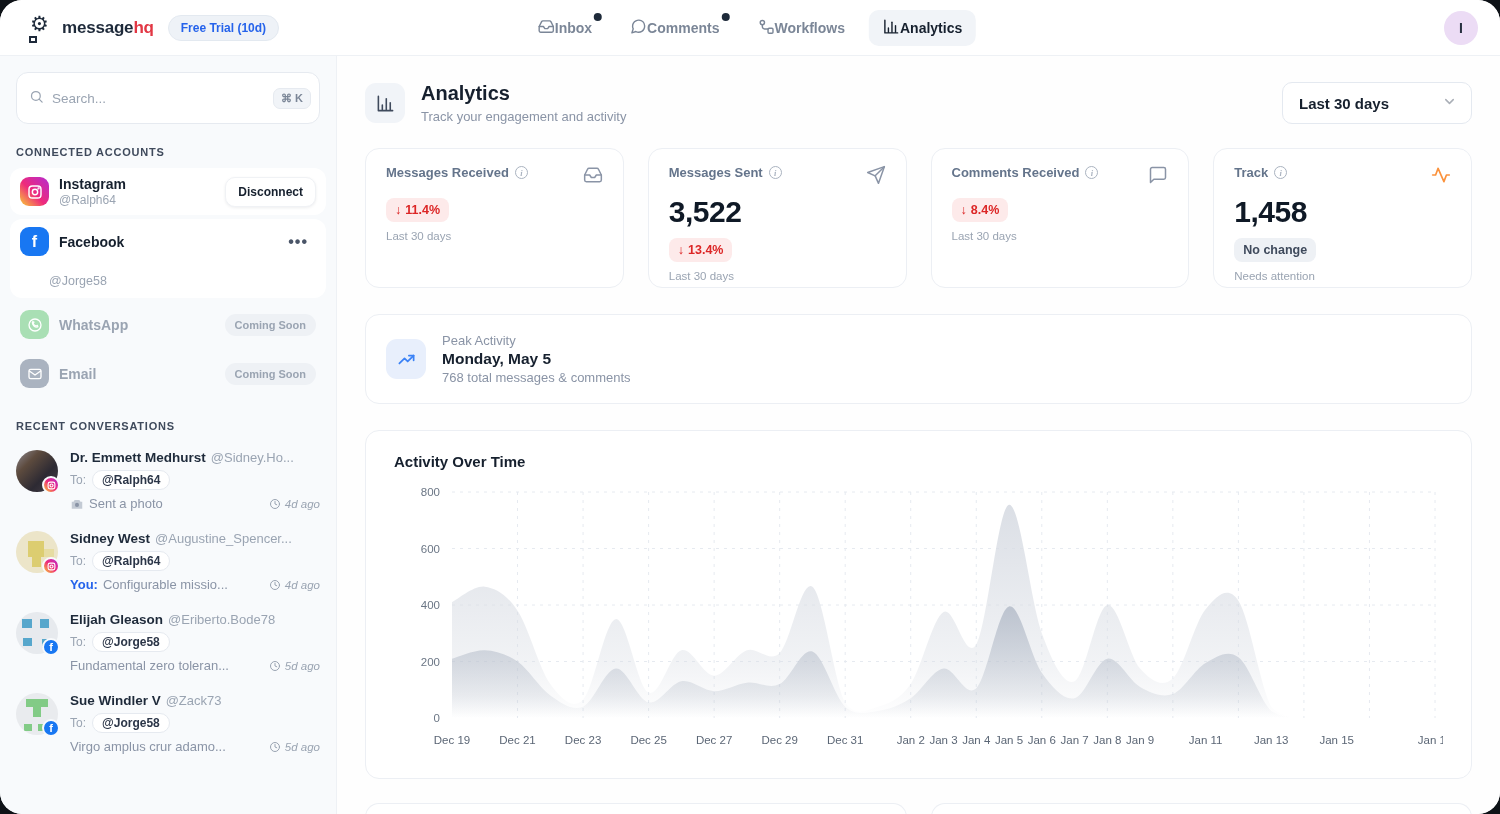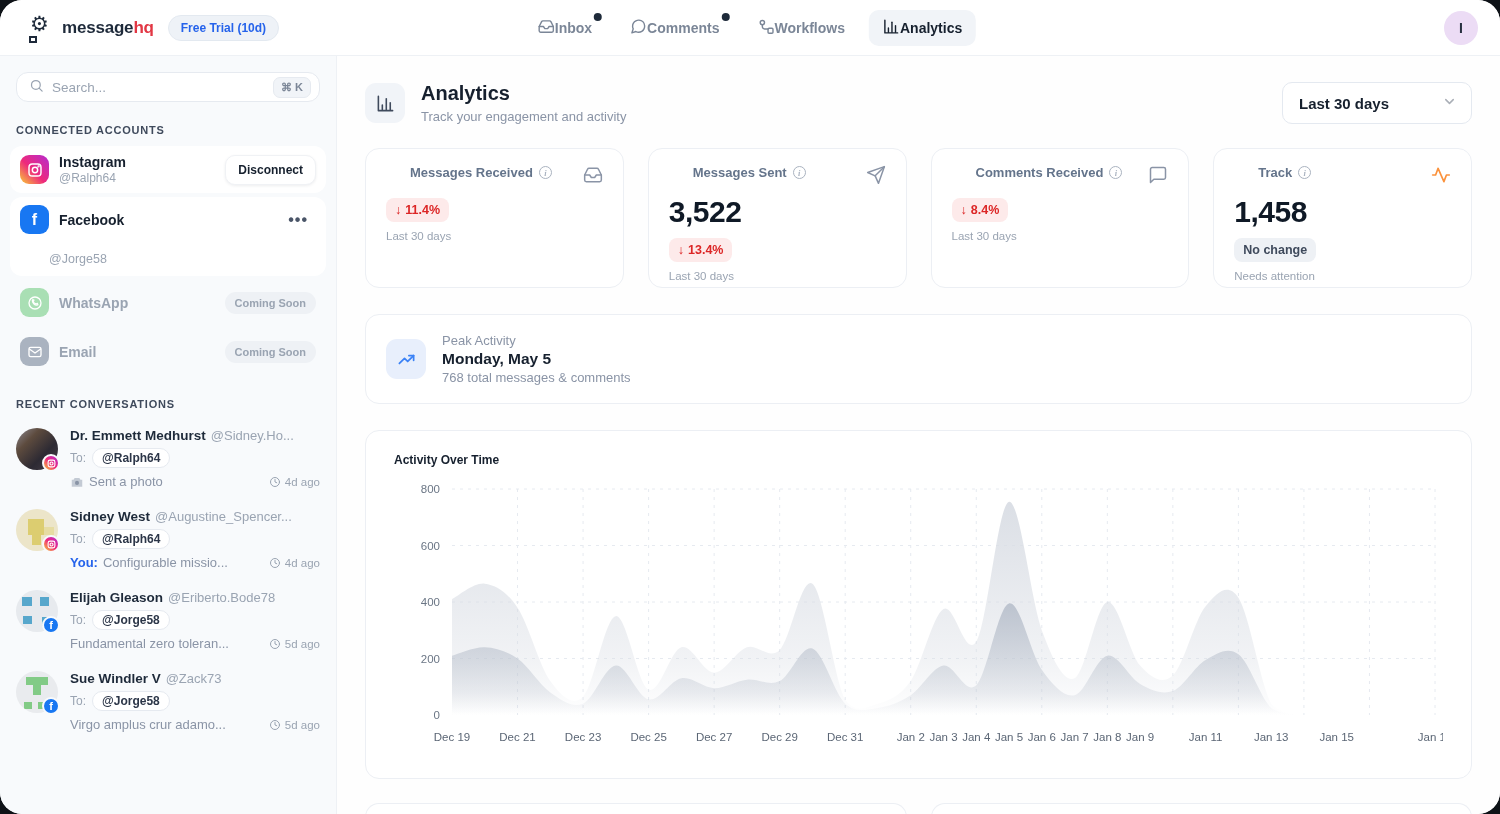--- a/index.html
+++ b/index.html
@@ -23,21 +23,21 @@
   .nav-item svg { width:17px; height:17px; }
   .nav-dot { position:absolute; top:3px; right:4px; width:8px; height:8px; border-radius:50%; background:#1e2a3a; }
   .avatar-top { width:34px; height:34px; border-radius:50%; background:#ecdcf5; color:#27303f; display:flex; align-items:center; justify-content:center; font-size:14px; font-weight:700; cursor:pointer; }
 
   
   .body-row { flex:1; display:flex; min-height:0; }
 
   
   .sidebar { width:337px; flex:0 0 337px; background:#f8fafc; border-right:1px solid #eef1f5; overflow:hidden; }
   .search-wrap { padding:16px 16px 8px 16px; }
-  .search-box { height:30px; background:#fff; border:1px solid #e6eaf0; border-radius:12px; display:flex; align-items:center; padding:0 8px 0 12px; gap:8px; color:#9aa4b2; }
+  .search-box { height:52px; background:#fff; border:1px solid #e6eaf0; border-radius:12px; display:flex; align-items:center; padding:0 8px 0 12px; gap:8px; color:#9aa4b2; }
   .search-box svg { width:15px; height:15px; flex:0 0 15px; }
   .search-input { border:none; outline:none; flex:1; font-size:13.5px; color:#55607080; background:transparent; font-family:"Liberation Sans", sans-serif; }
   .search-input::placeholder { color:#9aa4b2; }
   .kbd { background:#f1f4f8; border:1px solid #e6eaf0; border-radius:7px; font-size:11px; color:#7b8697; padding:3px 7px; font-weight:600; }
 
   .section-label { font-size:11px; font-weight:800; letter-spacing:0.07em; color:#3f4a5c; padding:14px 16px 6px 16px; }
   .accounts { padding:0 10px; }
   .account-row { display:flex; align-items:center; gap:10px; background:#fff; border-radius:12px; padding:8px 10px; margin:4px 0; flex-wrap:wrap; }
   .account-row.plain { background:transparent; }
   .acct-icon { width:29px; height:29px; border-radius:9px; display:flex; align-items:center; justify-content:center; flex:0 0 29px; }
@@ -72,57 +72,57 @@
   .conv-name { font-size:13.5px; font-weight:800; color:#1e2a3a; }
   .conv-handle { font-size:13px; color:#9aa4b2; overflow:hidden; text-overflow:ellipsis; }
   .conv-line2 { display:flex; align-items:center; gap:6px; margin-top:5px; }
   .to-label { font-size:12px; color:#9aa4b2; }
   .to-pill { background:#fff; border:1px solid #e6eaf0; border-radius:999px; font-size:12px; font-weight:700; color:#2c3648; padding:2px 9px; }
   .conv-line3 { display:flex; align-items:center; margin-top:6px; gap:6px; }
   .conv-preview { flex:1; font-size:13px; color:#8a94a6; white-space:nowrap; overflow:hidden; text-overflow:ellipsis; display:flex; align-items:center; gap:5px; }
   .you-prefix { color:#2563eb; font-weight:700; }
   .cam-icon { color:#8a94a6; display:inline-flex; }
   .cam-icon svg { width:14px; height:14px; }
-  .conv-time { font-size:11.5px; color:#9aa4b2; display:flex; align-items:flex-end; gap:4px; white-space:nowrap; }
+  .conv-time { font-size:11.5px; color:#9aa4b2; display:flex; align-items:flex-end; gap:4px; white-space:nowrap;font-style:italic; }
   .conv-time svg { width:12px; height:12px; }
 
   
   .main { flex:1; min-width:0; background:#fefefe; padding:26px 28px 0 28px; overflow:hidden; }
   .main-header { display:flex; align-items:center; justify-content:space-between; }
   .mh-left { display:flex; align-items:center; gap:16px; }
   .mh-icon { width:40px; height:40px; border-radius:11px; background:#f1f4f8; color:#3f4a5c; display:flex; align-items:center; justify-content:center; }
   .mh-icon svg { width:19px; height:19px; }
   .mh-title { font-size:20px; font-weight:800; color:#16202e; }
   .mh-sub { font-size:13px; color:#8a94a6; margin-top:4px; }
   .range-select { display:flex; align-items:center; justify-content:space-between; width:190px; height:42px; border:1px solid #e4e9f0; border-radius:10px; background:#fff; padding:0 14px 0 16px; font-size:15px; font-weight:600; color:#16202e; cursor:pointer; }
   .range-select svg { width:15px; height:15px; color:#55607080; }
 
   .stats-grid { display:grid; grid-template-columns:repeat(4,1fr); gap:24px; margin-top:24px; }
   .stat-card { background:#fff; border:1px solid #eceff4; border-radius:14px; padding:16px 20px 14px 20px; height:140px; }
   .stat-top { display:flex; align-items:flex-start; justify-content:space-between; }
-  .stat-label { font-size:13px; font-weight:600; color:#64748b; display:flex; align-items:center; gap:6px;margin-left:24px; }
+  .stat-label { font-size:13px; font-weight:600; color:#64748b; display:flex; align-items:center; gap:6px; }
   .info-icon { width:13px; height:13px; border:1px solid #aab3c0; border-radius:50%; color:#aab3c0; font-size:8.5px; font-weight:700; display:inline-flex; align-items:center; justify-content:center; font-family:"Liberation Serif", serif; font-style:italic; }
   .stat-icon { color:#8a94a6; }
   .stat-icon svg { width:20px; height:20px; }
   .stat-icon.orange { color:#fb923c; }
   .stat-value { font-size:30px; font-weight:800; color:#0f1926; letter-spacing:-0.5px; margin-top:6px; }
   .stat-badge { display:inline-flex; align-items:center; gap:4px; margin-top:9px; border-radius:8px; font-size:12.5px; font-weight:700; padding:5px 9px; }
   .stat-badge.down { background:#fdeaea; color:#dc2626; }
   .stat-badge.neutral { background:#eef1f5; color:#3f4a5c; }
   .stat-foot { font-size:11.5px; color:#9aa4b2; margin-top:8px; }
 
   .peak-card { margin-top:26px; background:#fff; border:1px solid #eceff4; border-radius:14px; padding:16px 20px; display:flex; align-items:center; gap:16px; height:90px; }
   .peak-icon { width:40px; height:40px; border-radius:11px; background:#e8effc; color:#3b82f6; display:flex; align-items:center; justify-content:center; }
   .peak-icon svg { width:19px; height:19px; }
   .peak-label { font-size:13px; color:#8a94a6; }
   .peak-date { font-size:15.5px; font-weight:800; color:#16202e; margin-top:2px; }
   .peak-detail { font-size:13px; color:#8a94a6; margin-top:2px; }
 
   .chart-card { margin-top:26px; background:#fff; border:1px solid #eceff4; border-radius:14px; padding:22px 28px 10px 28px; height:349px; }
-  .chart-title { font-size:12px; font-weight:800; color:#16202e; }
+  .chart-title { font-size:15px; font-weight:800; color:#16202e; }
   .chart-holder { margin-top:8px; }
 
   .bottom-slivers { display:grid; grid-template-columns:1fr 1fr; gap:24px; margin-top:24px; }
   .sliver { height:20px; background:#fff; border:1px solid #eceff4; border-bottom:none; border-radius:14px 14px 0 0; }
 </style>
 </head>
 <body>
 
 <div class="screen">
 

